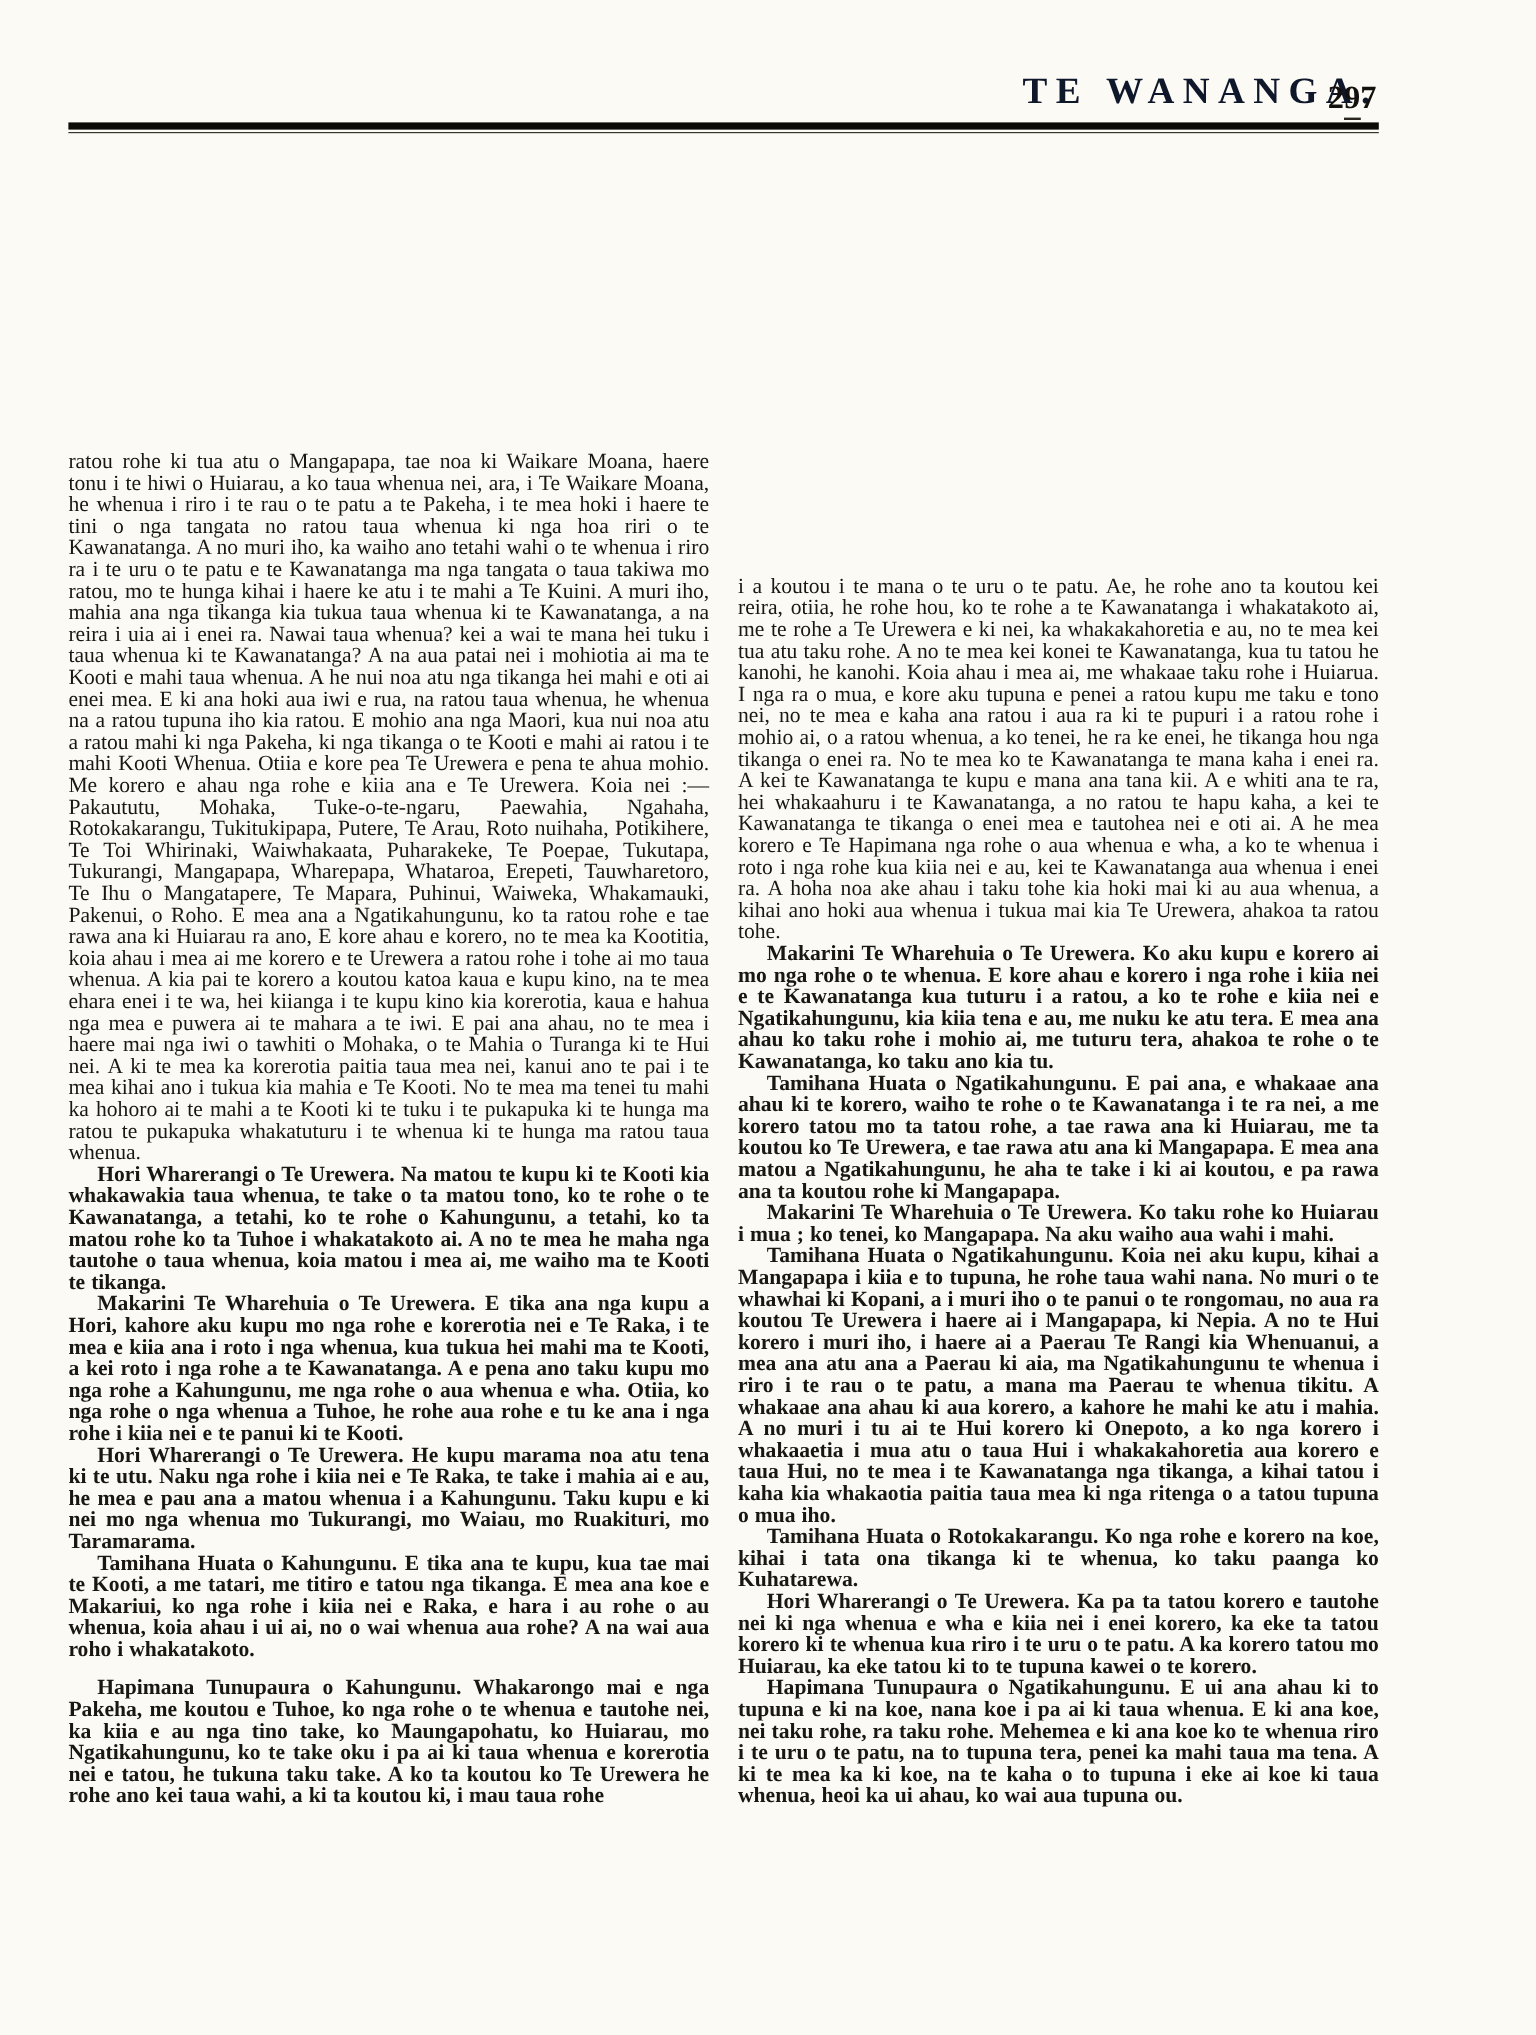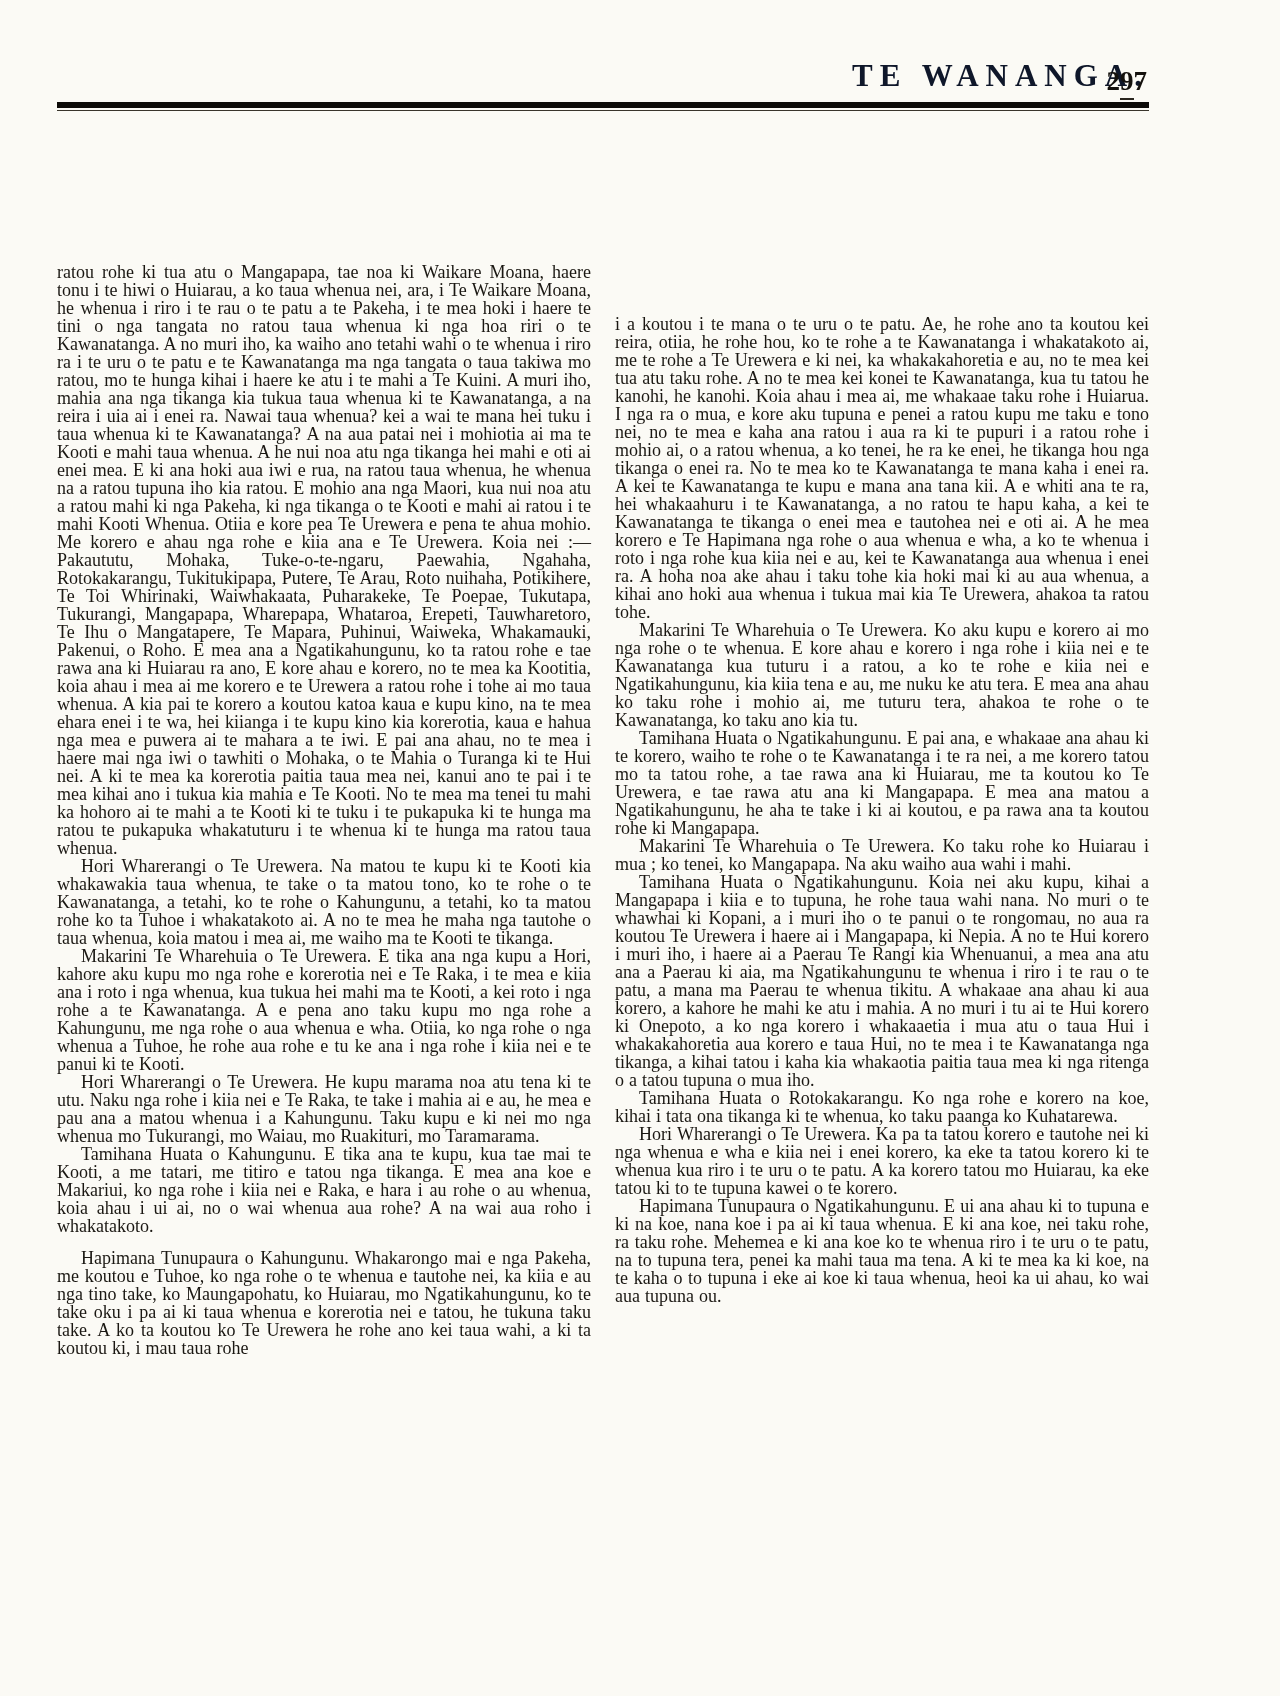--- a/index.html
+++ b/index.html
@@ -55,21 +55,21 @@
     background: #0d0b08;
   }
   .rule-thin {
     height: 1px;
     background: #3a352c;
     margin-top: 2px;
   }
   .columns {
     display: flex;
     margin-top: 4px;
-    align-items: center;
+    align-items: flex-end;
     min-height: 1390px;
   }
   .col {
     width: 534px;
     font-size: 18px;
     line-height: 18px;
     text-align: justify;
     color: #1a1712;
   }
   .divider-wrap {
@@ -78,21 +78,21 @@
     justify-content: center;
   }
   .divider {
     width: 1px;
     background: #4d463a;
   }
   .col p {
     margin: 0;
     word-spacing: 0.5px;
   }
-  .col p.indent { text-indent: 24px; }
+  .col p.indent { text-indent: 24px; font-weight: bold; }
   .col p.gap { margin-top: 14px; }
 </style>
 </head>
 <body>
 
 <div class="page">
   <div class="content">
 
     <div class="masthead">
       <div class="title">TE WANANGA.</div>

